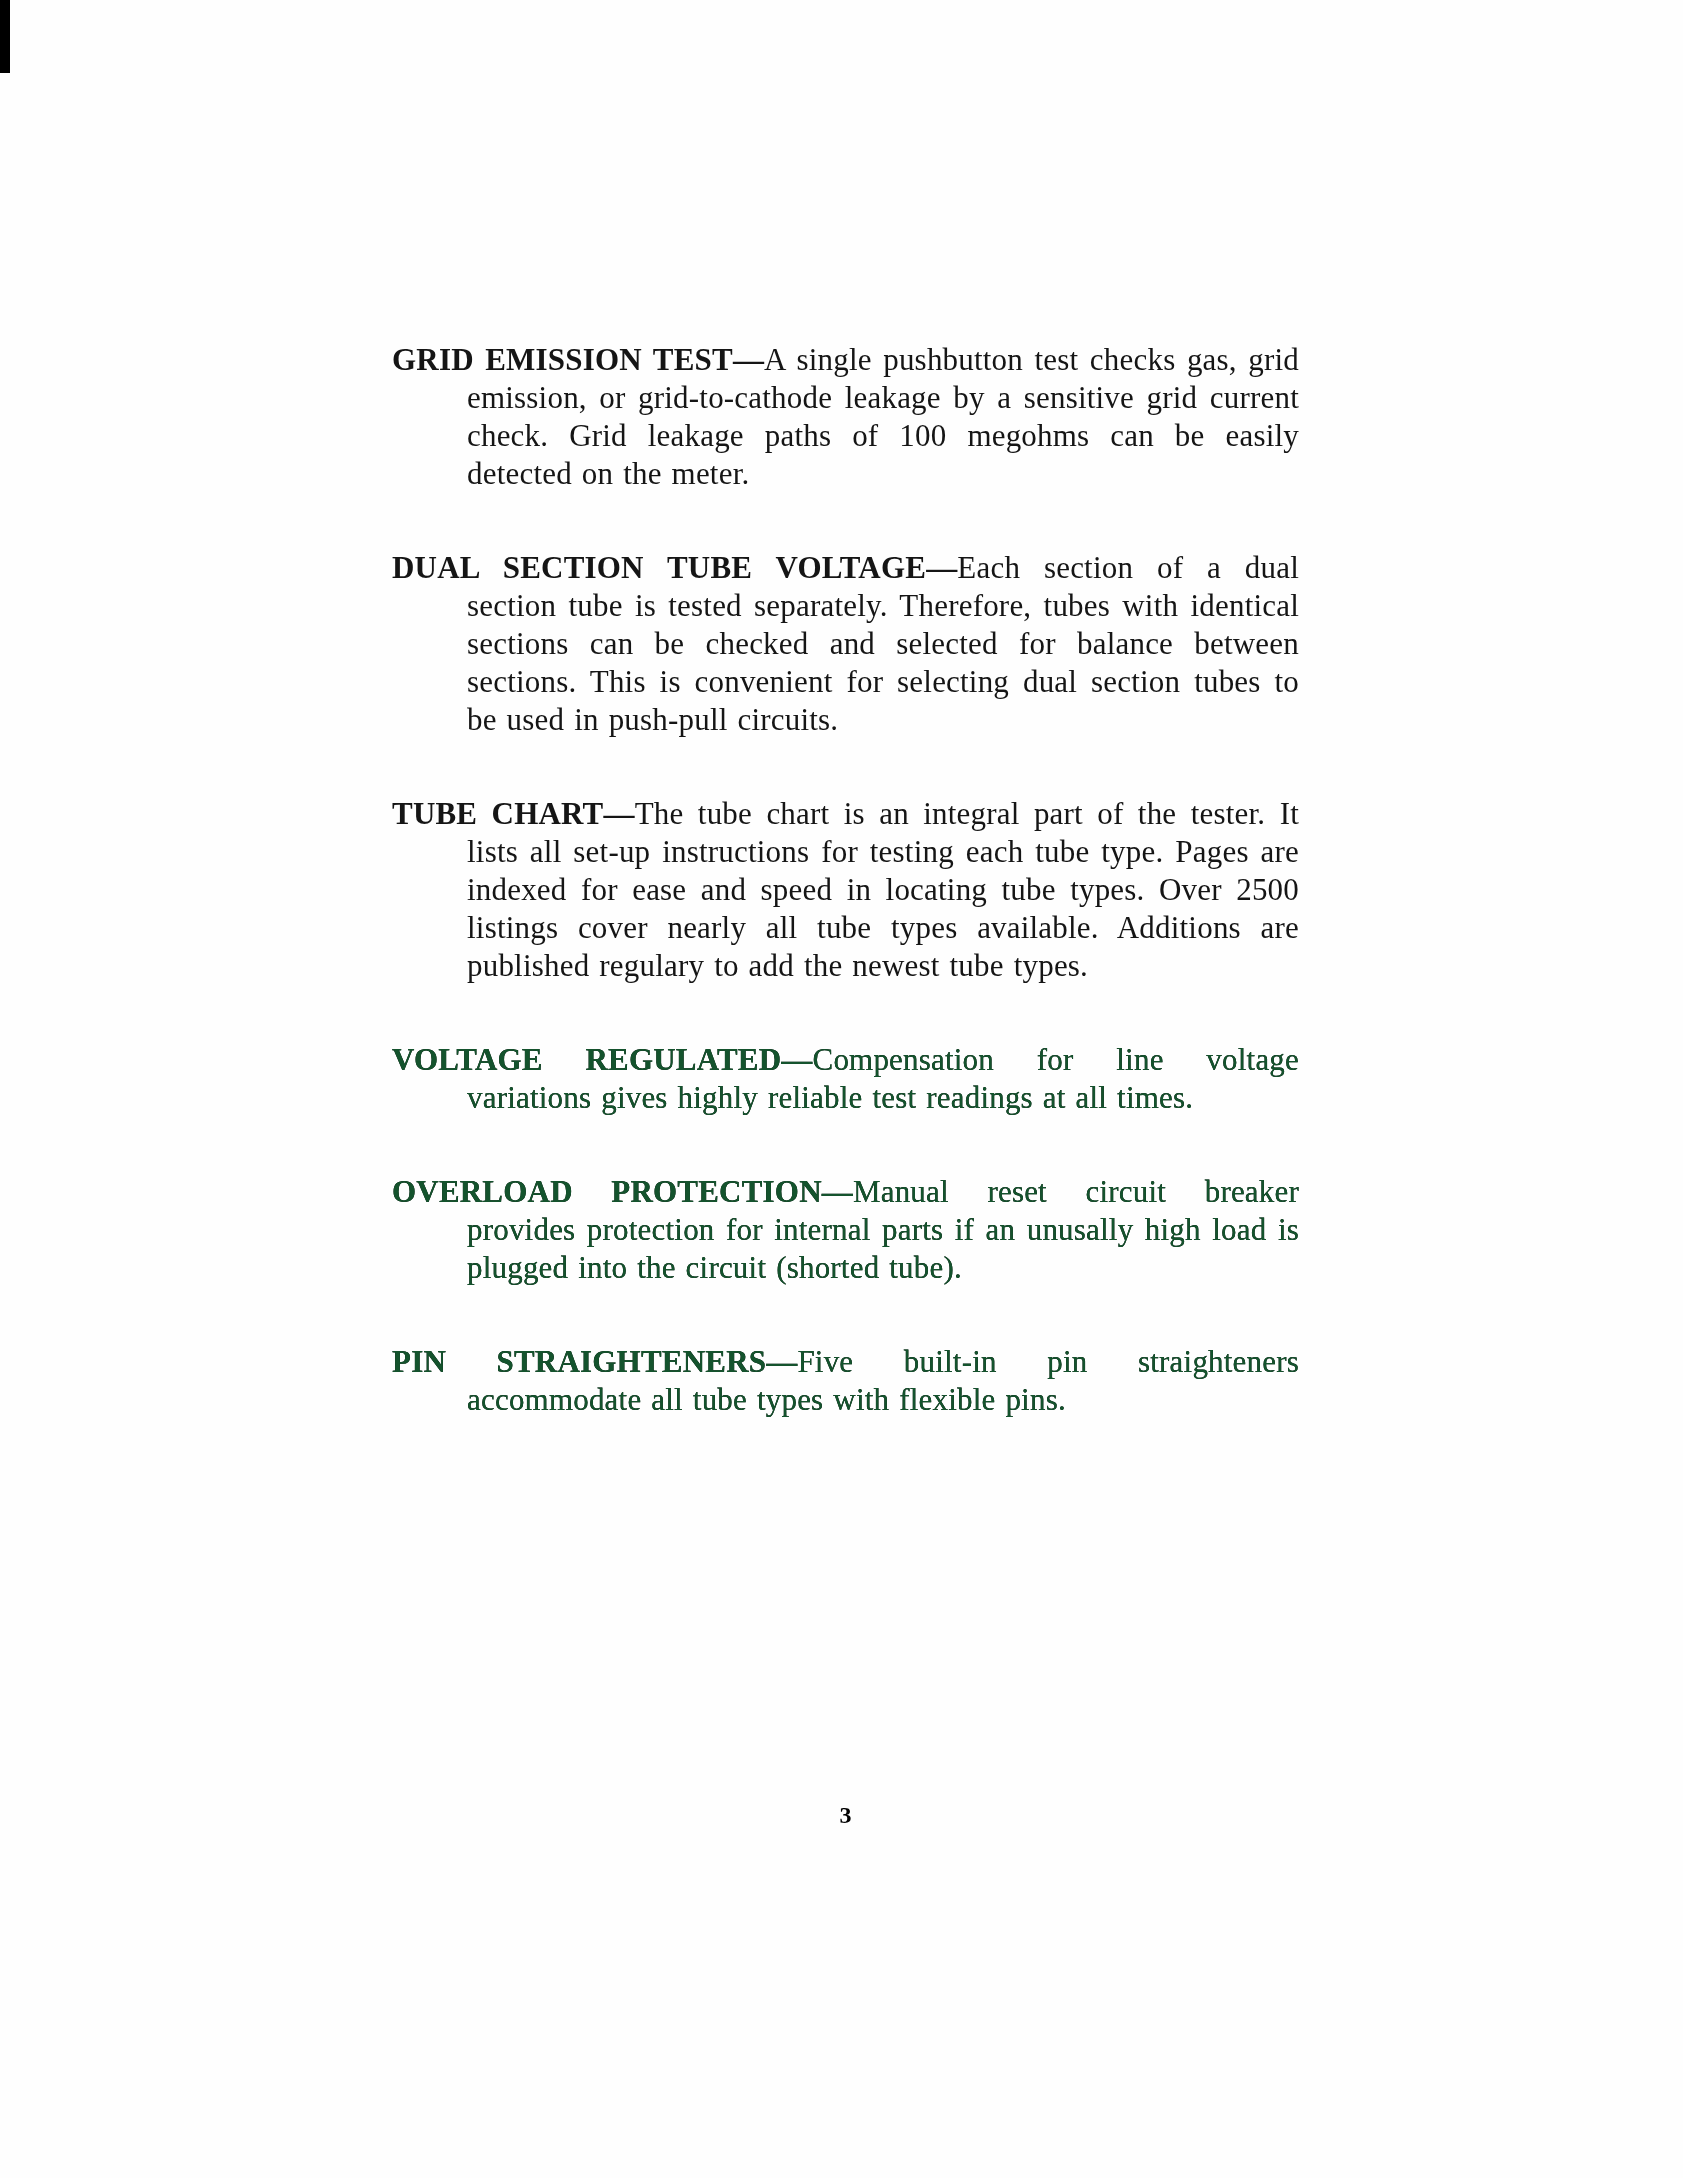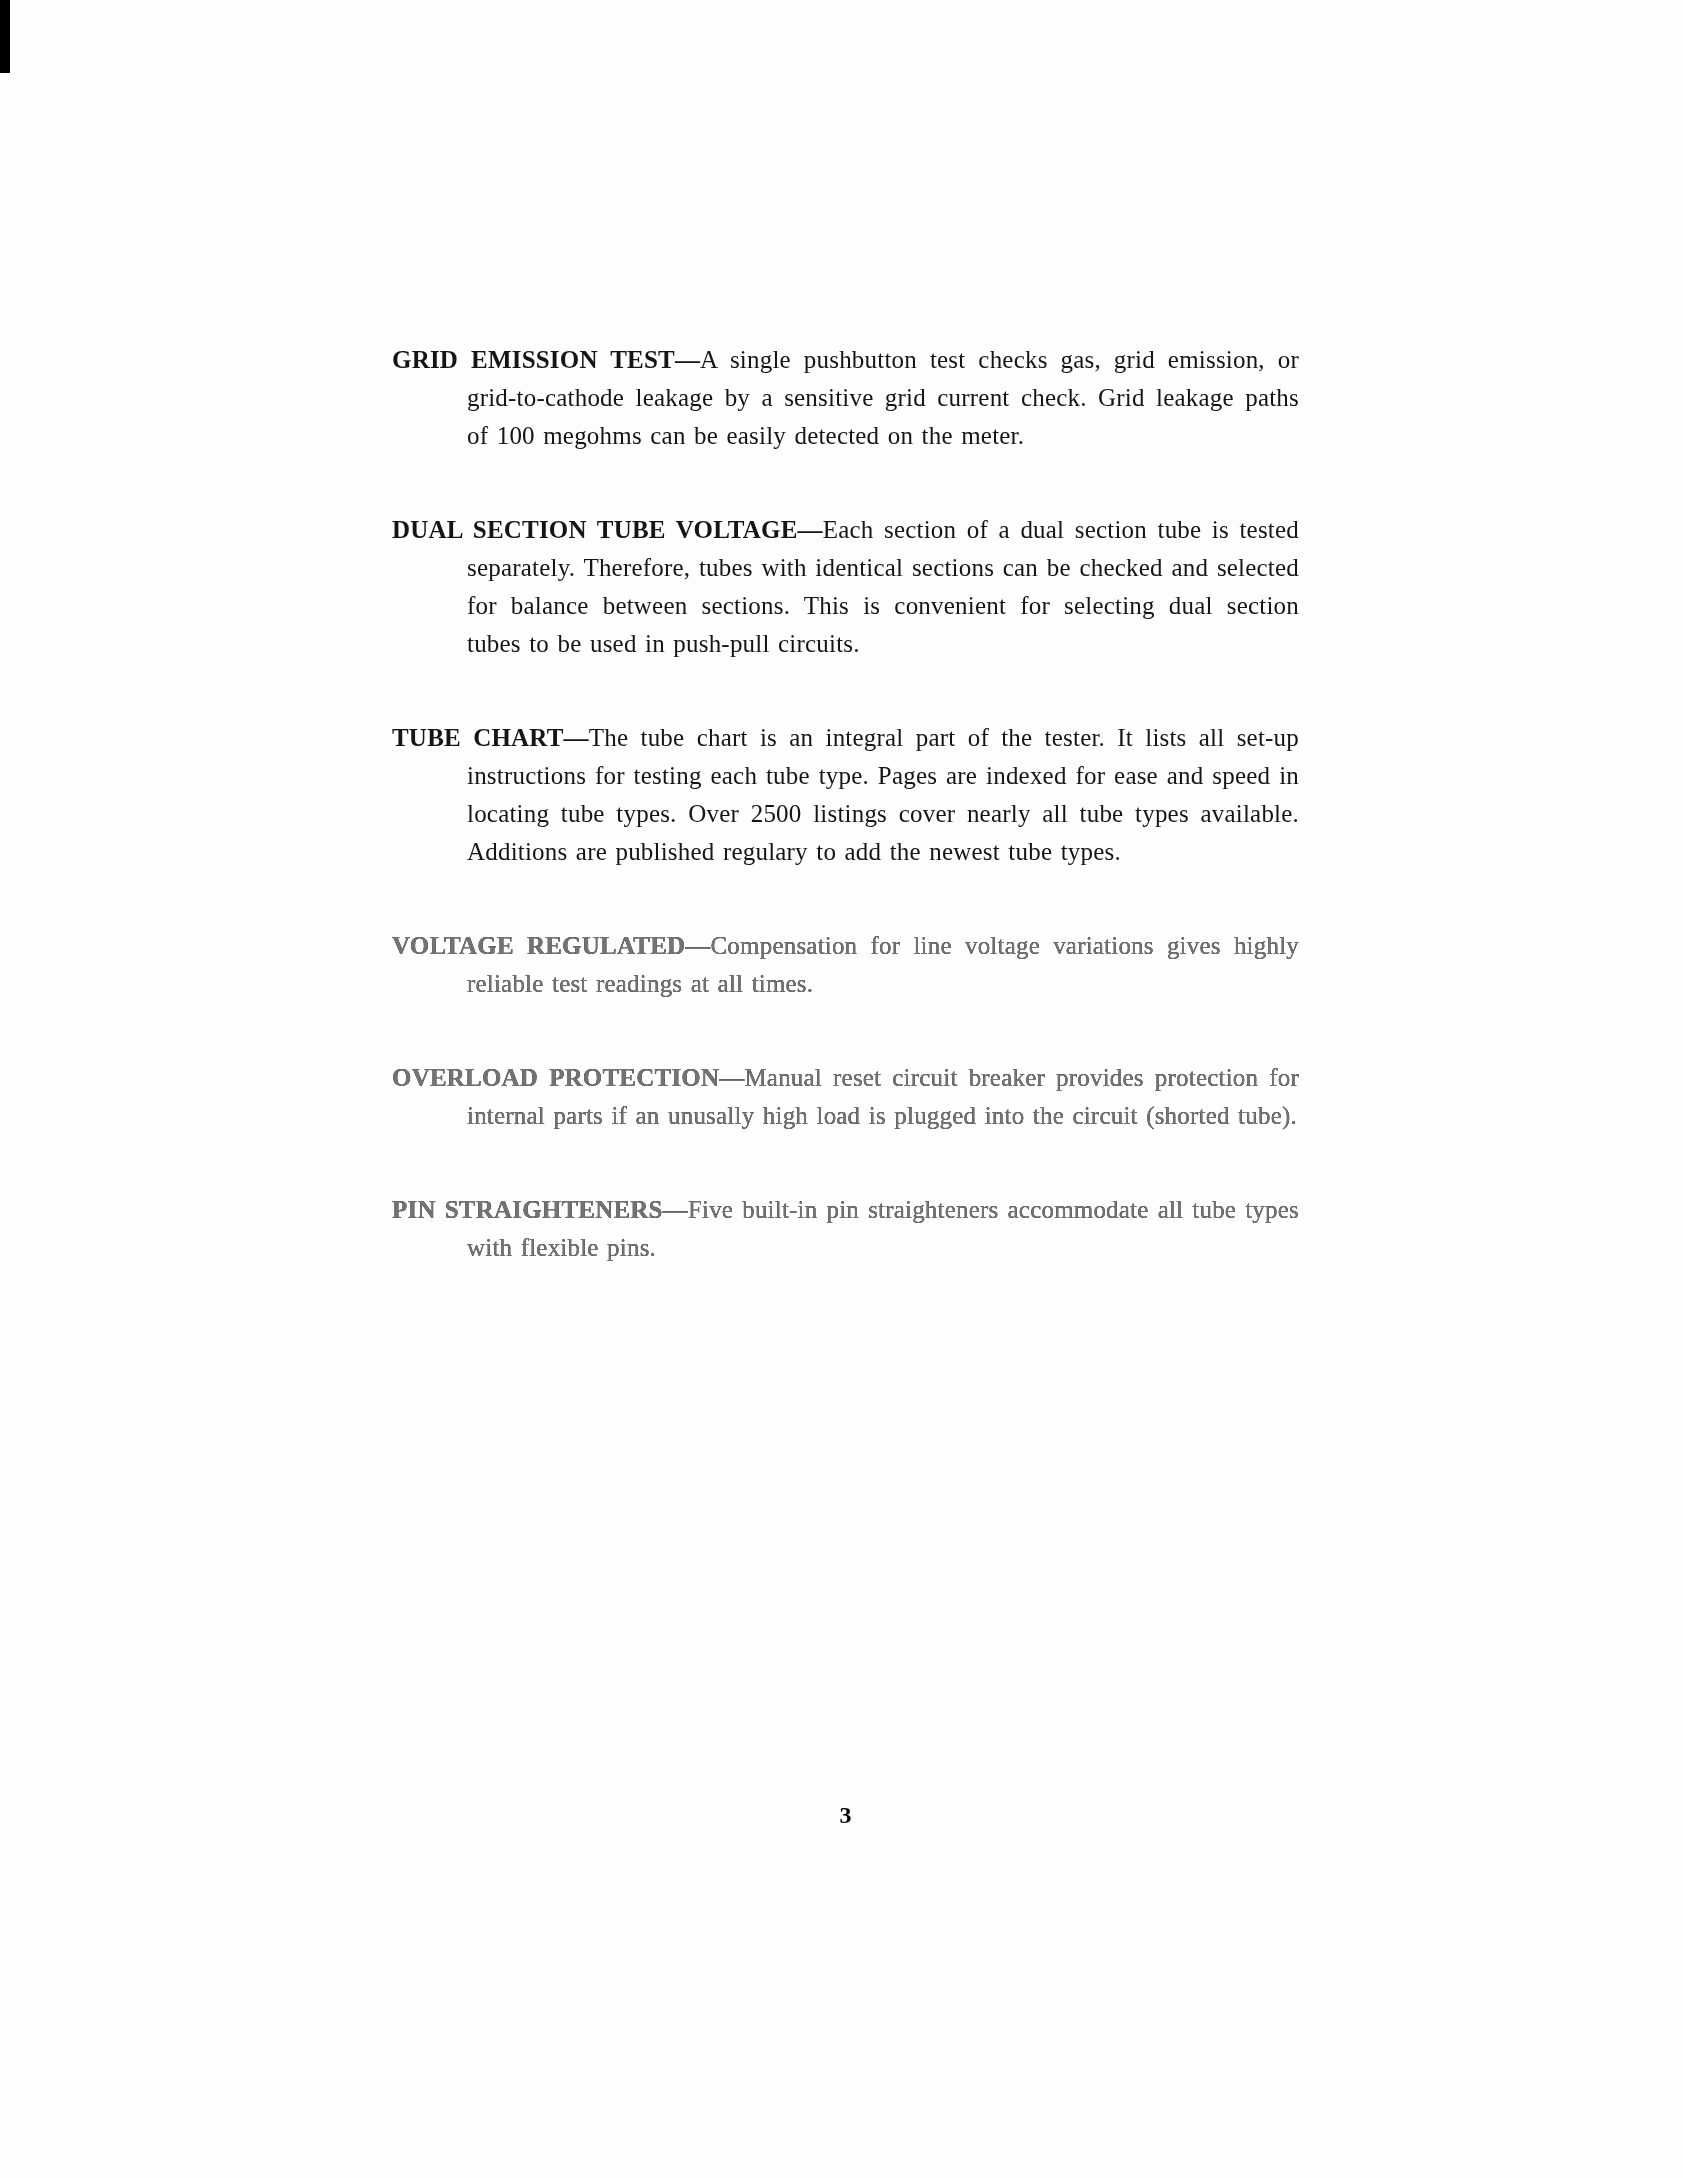--- a/index.html
+++ b/index.html
@@ -29,37 +29,37 @@
     background: #000;
   }
   .content {
     position: absolute;
     left: 392px;
     top: 341px;
     width: 907px;
   }
   p.section {
     margin: 0 0 56px 0;
-    font-size: 25px;
+    font-size: 31px;
     line-height: 38px;
     text-align: justify;
     padding-left: 75px;
     text-indent: -75px;
     letter-spacing: 0.2px;
     word-spacing: 2px;
   }
   p.section:last-child {
     margin-bottom: 0;
   }
   .section-heading {
     font-weight: bold;
   }
   
   p.section.dark {
-    color: #737373;
+    color: #14532d;
     text-shadow: 0 0 0.6px #000;
   }
   .page-number {
     position: absolute;
     top: 1802px;
     left: 392px;
     width: 907px;
     text-align: center;
     font-size: 24px;
     font-weight: bold;

